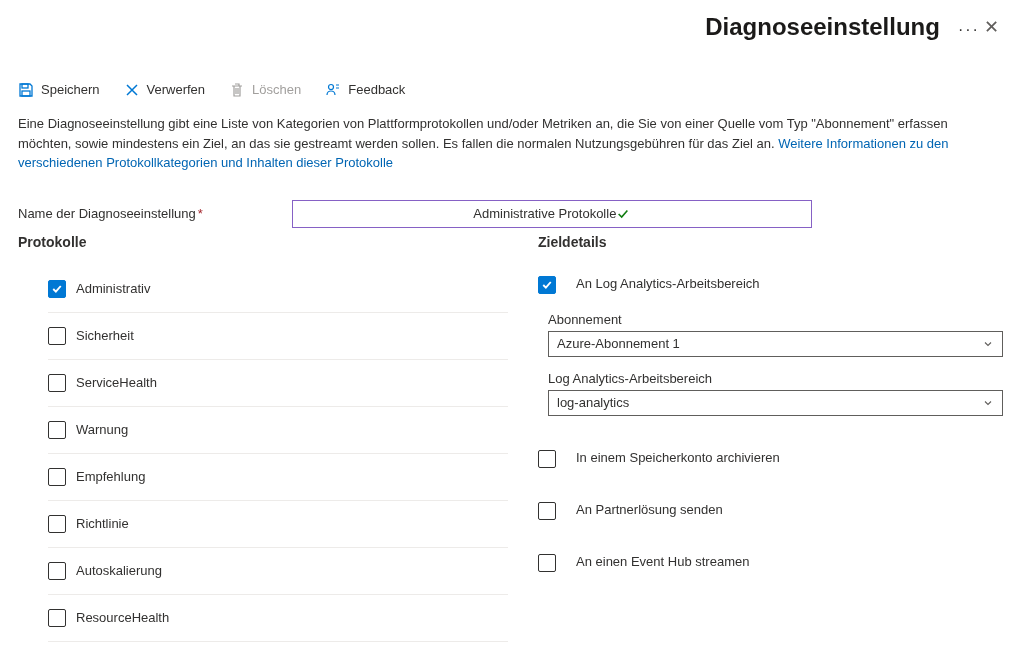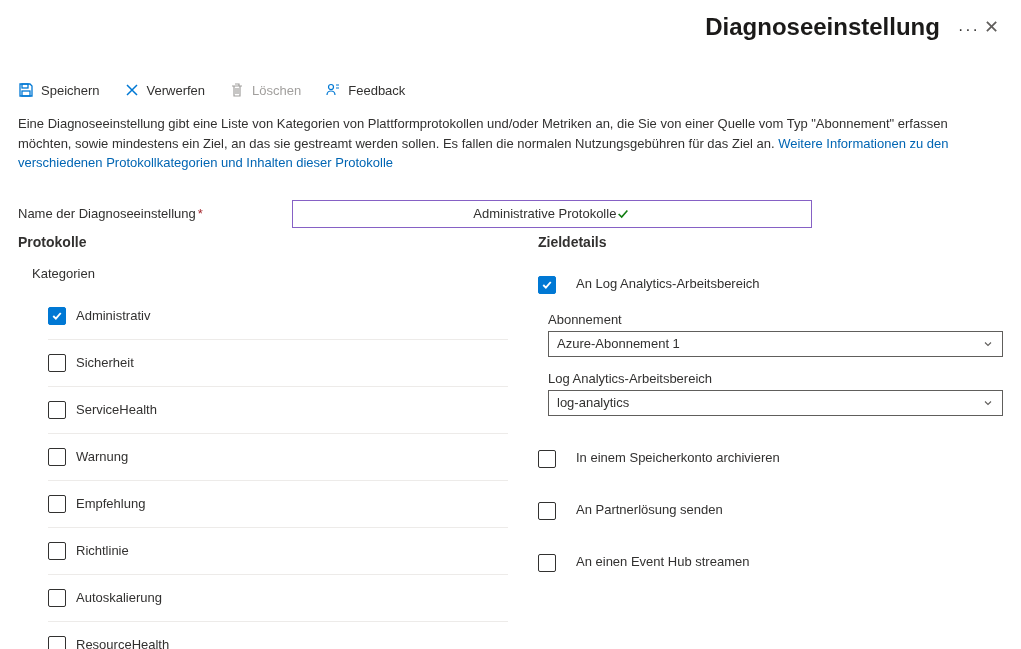--- a/index.html
+++ b/index.html
@@ -41,21 +41,20 @@
       font-weight: 300;
     }
     .toolbar {
       display: flex;
       align-items: center;
       gap: 24px;
       padding: 0 0 16px 0;
     }
     .tool-item {
       display: inline-flex;
-      align-items: center;
       gap: 7px;
       cursor: pointer;
       font-size: 13px;
       color: #323130;
     }
     .tool-item.disabled {
       color: #a19f9d;
       cursor: default;
     }
     .tool-icon {
@@ -228,21 +227,20 @@
     <span>Administrative Protokolle</span>
     <svg class="check-mark" width="14" height="14" viewBox="0 0 16 16" fill="none" stroke="#107c10" stroke-width="1.8">
       <path d="M3 8 L6.5 11.5 L13 4"></path>
     </svg>
   </div>
 </div>
 
 <div class="columns">
   <div class="left-col">
     <div class="section-title">Protokolle</div>
-    <div class="sub-title">Kategorien</div>
     <div class="cat-list">
       <div class="cat-row">
         <span class="checkbox checked">
             <svg width="12" height="12" viewBox="0 0 16 16" fill="none" stroke="#fff" stroke-width="2.5">
               <path d="M3 8 L6.5 11.5 L13 4"></path>
             </svg>
           </span>
         <span>Administrativ</span>
       </div>
       <div class="cat-row">

